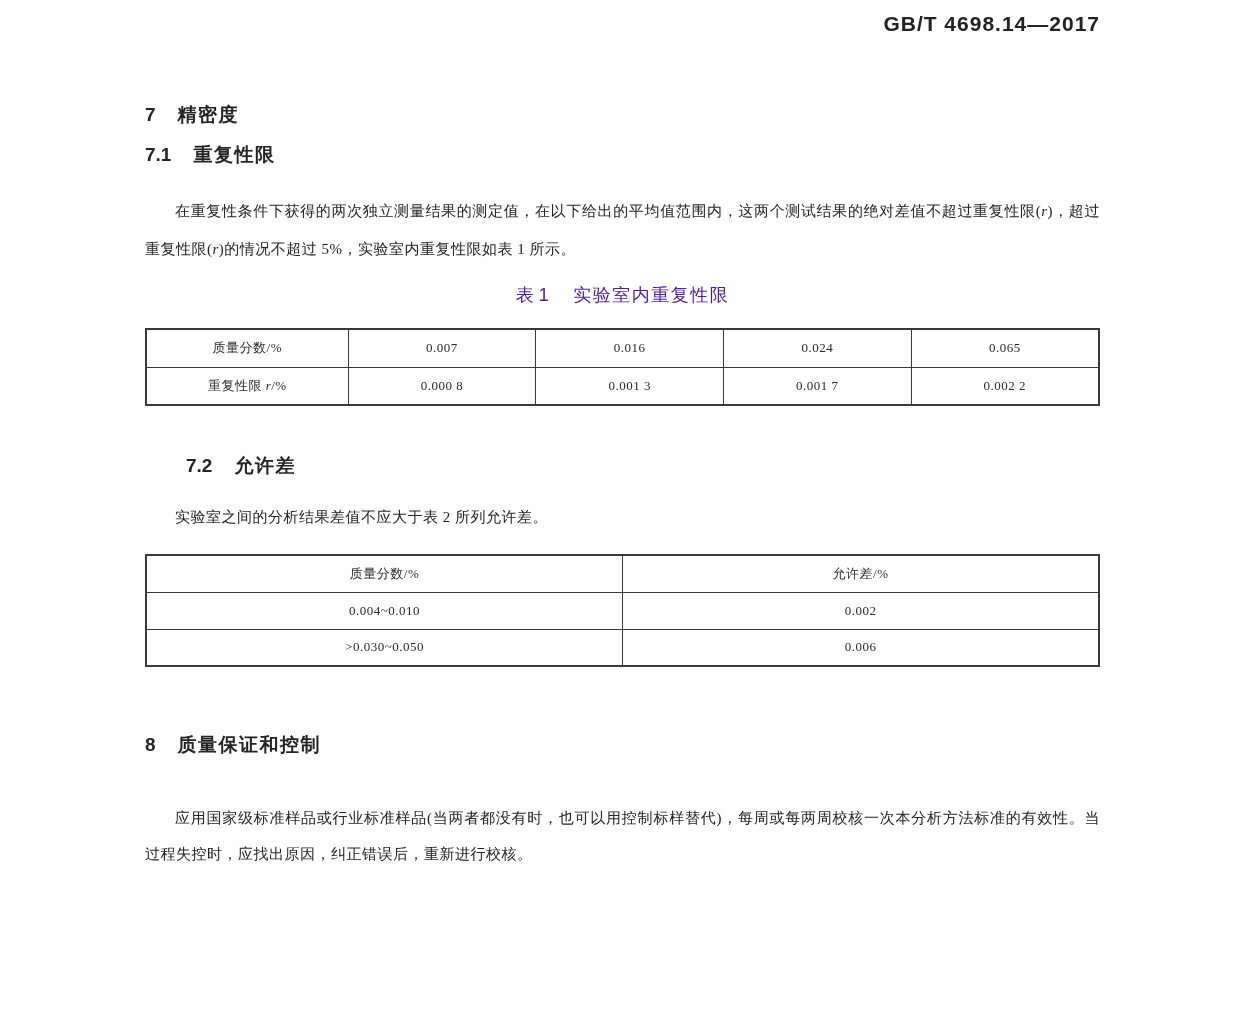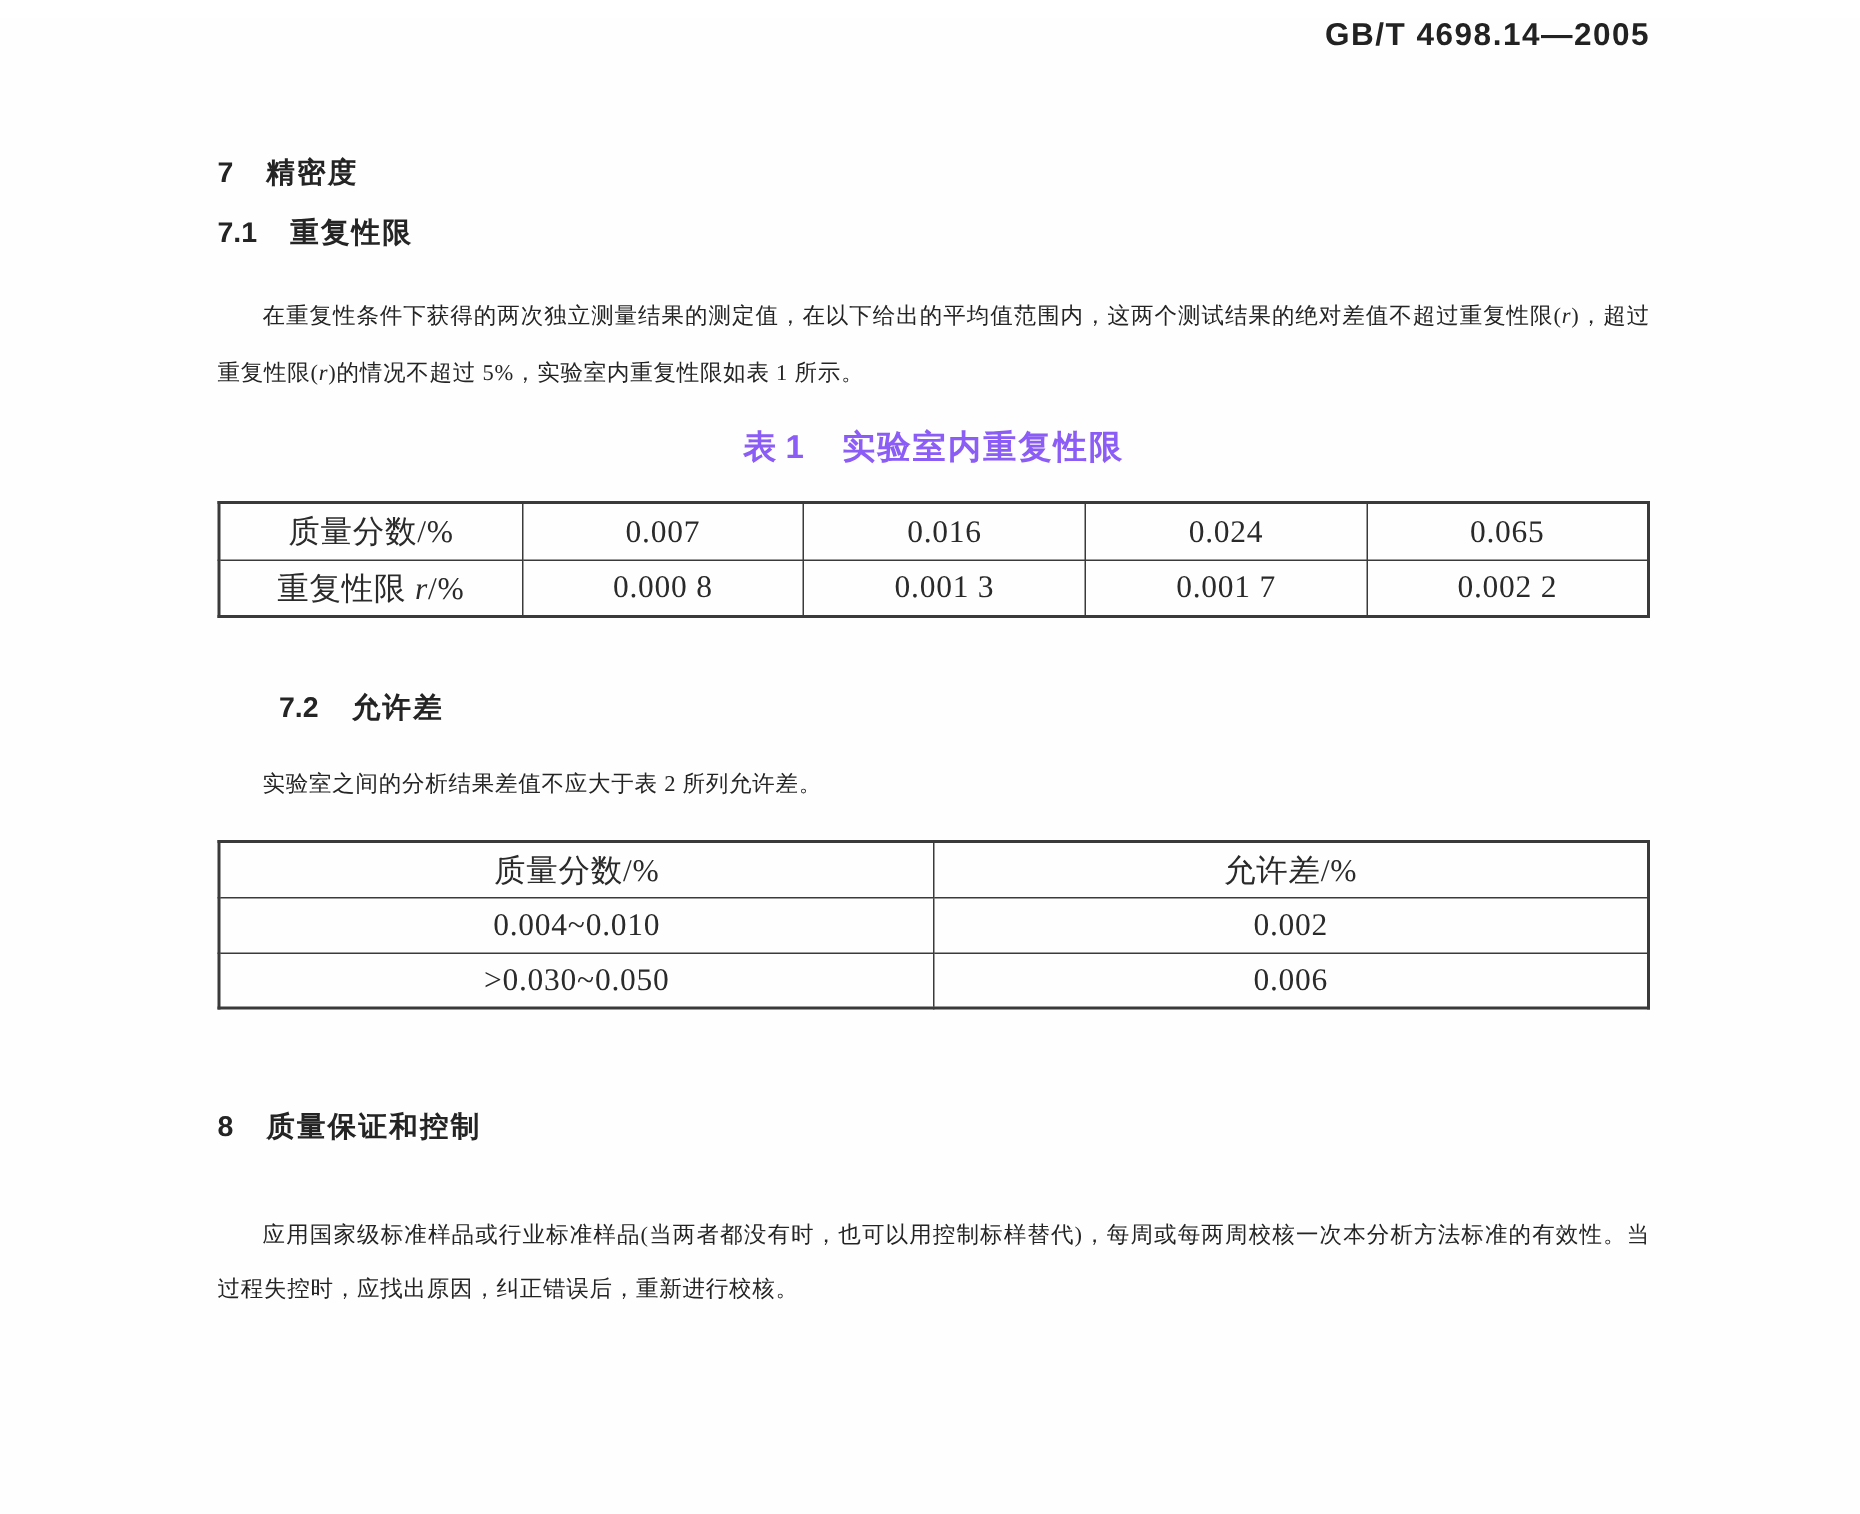--- a/index.html
+++ b/index.html
@@ -52,58 +52,58 @@
     color: #242424;
   }
   .para i { font-style: italic; font-family: "Liberation Serif", serif; }
   .para1 { margin-top: 24px; }
   .para2 { margin-top: 24px; line-height: 28px; }
   .para3 { margin-top: 42px; line-height: 36px; }
   .tbl-caption {
     margin-top: 15px;
     text-align: center;
     font-family: "Liberation Sans", "DejaVu Sans", sans-serif;
-    font-weight: bold;
-    font-size: 22px;
+    font-weight: normal;
+    font-size: 18px;
     letter-spacing: 1.5px;
-    color: #8b5cf6;
+    color: #4c1d95;
   }
   .tbl-caption .cap-label { margin-right: 18px; letter-spacing: 0; }
   .cap2 { margin-top: 27px; }
   table {
     width: 100%;
     border-collapse: collapse;
     table-layout: fixed;
   }
   .tbl1 { margin-top: 21px; }
   .tbl2 { margin-top: 23px; }
   td, th {
     border: 1px solid #3a3a3a;
     text-align: center;
     vertical-align: middle;
-    font-size: 21px;
+    font-size: 13px;
     font-weight: normal;
     color: #2a2a2a;
     letter-spacing: 0.5px;
   }
   .tbl1 td { height: 38px; }
   .tbl2 td { height: 37px; }
   table { border: 2px solid #3a3a3a; }
   .tbl1 col.c-label { width: 21.2%; }
   .tbl1 col.c-val   { width: 19.7%; }
   .tbl2 col { width: 50%; }
   td i { font-style: italic; }
 </style>
 </head>
 <body>
 
 <div class="page">
   <div class="content">
 
-    <div class="doc-header">GB/T 4698.14—2005</div>
+    <div class="doc-header">GB/T 4698.14—2017</div>
 
     <div class="sec-heading h7">
       <span class="h-num">7</span>
       <span class="h-title">精密度</span>
     </div>
 
     <div class="sec-heading h71">
       <span class="h-num">7.1</span>
       <span class="h-title">重复性限</span>
     </div>

